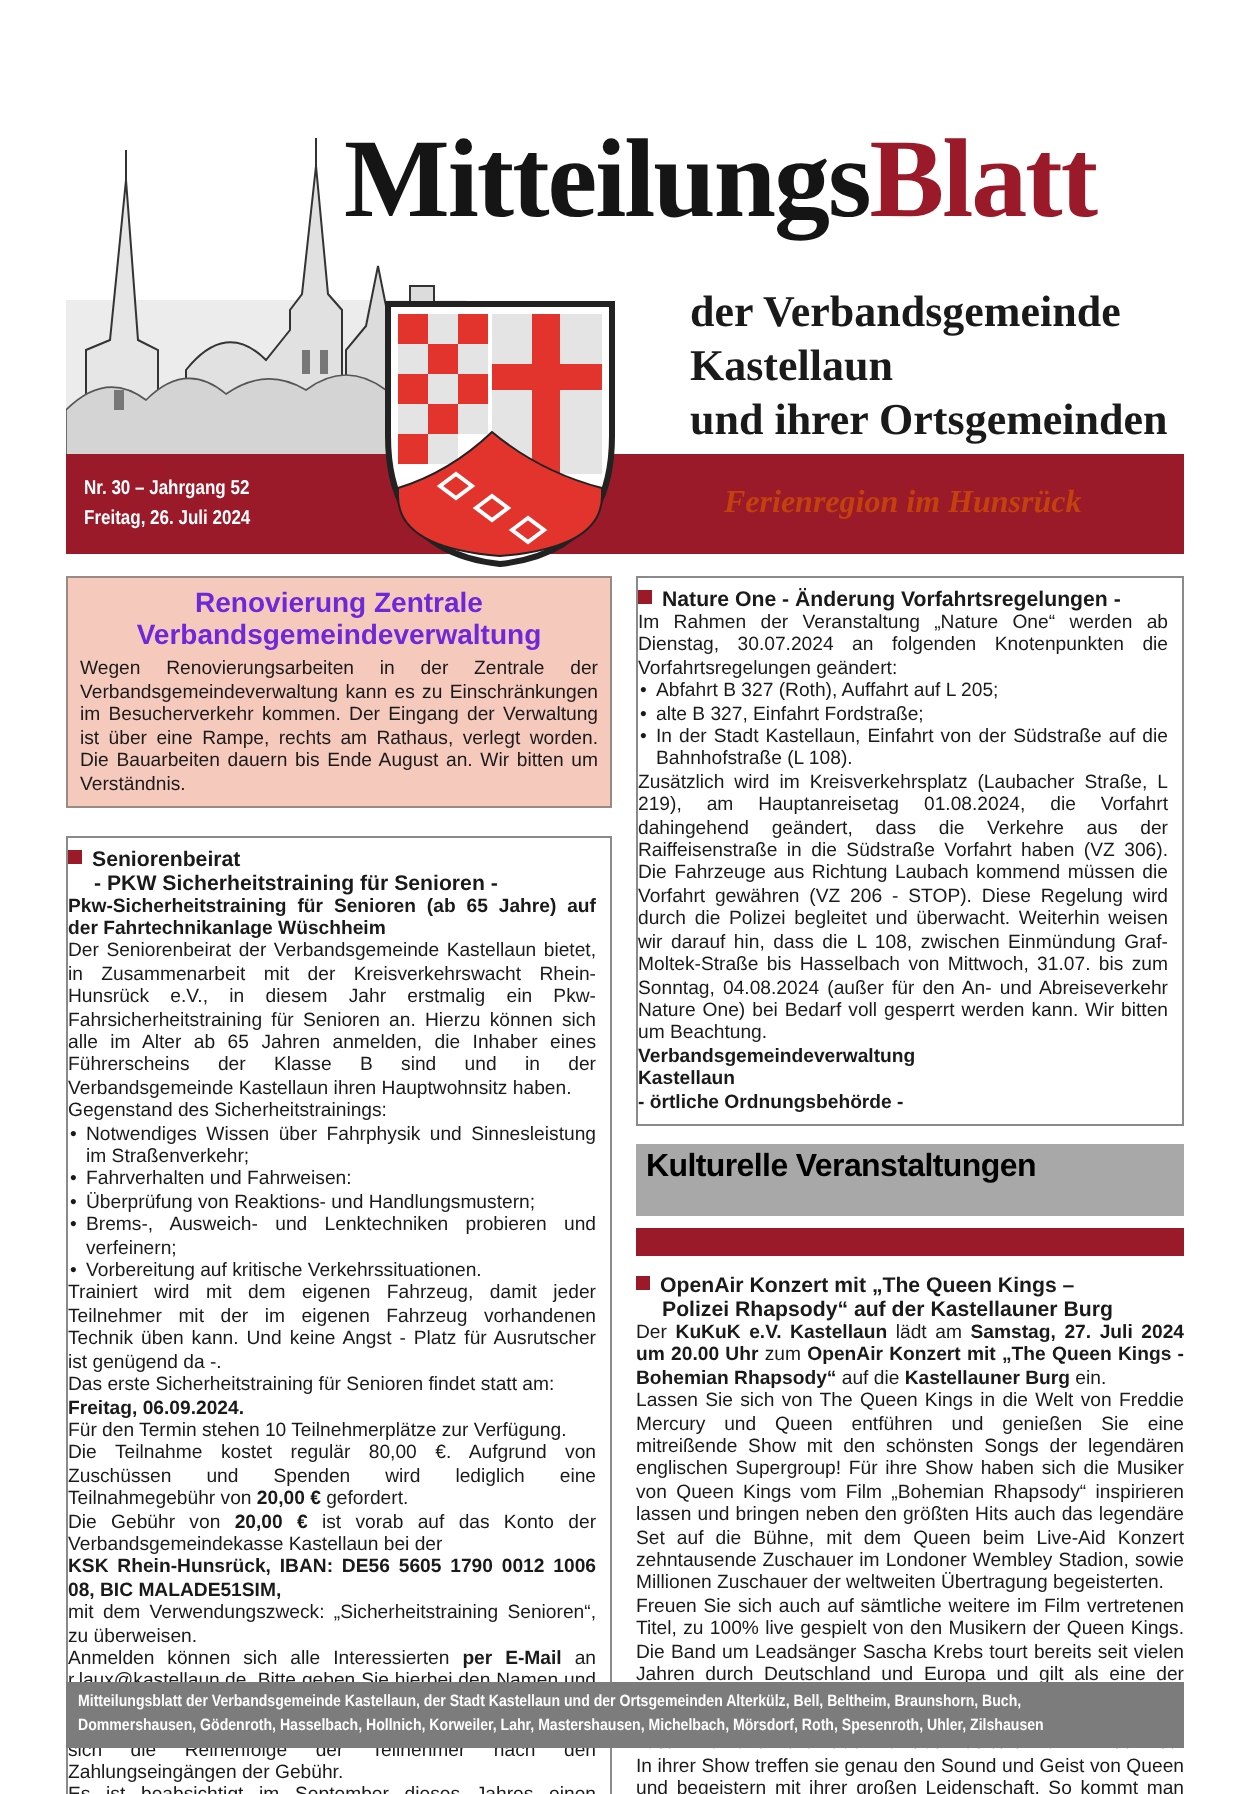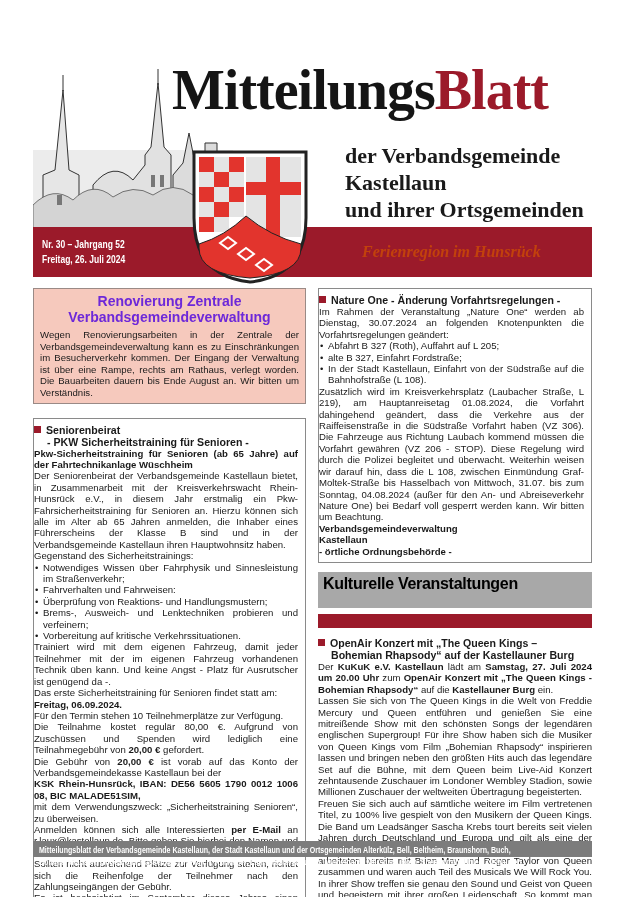--- a/index.html
+++ b/index.html
@@ -33,21 +33,21 @@
   .p { margin:0; }
   ul.bul { margin:0; padding:0; list-style:none; }
   ul.bul li { position:relative; padding-left:9px; }
   ul.bul li::before { content:"•"; position:absolute; left:1px; top:0; }
 
   .kult-bar { margin-top:9px; height:36px; background:#a8a8a8; color:#000000; font-weight:bold; font-size:16px; line-height:23px; padding-left:5px; letter-spacing:-0.3px; }
   .kult-red { margin-top:6px; height:14px; background:#9b1a2a; }
   .queen { margin-top:9px; text-align:justify; }
 
   
-  .footer { position:absolute; left:33px; top:841px; width:559px; height:16px; background:#7c7c7c; color:#fff; font-weight:bold; font-size:8.2px; line-height:12px; padding:4px 6px; box-sizing:border-box; }
+  .footer { position:absolute; left:33px; top:841px; width:559px; height:33px; background:#7c7c7c; color:#fff; font-weight:bold; font-size:8.2px; line-height:12px; padding:4px 6px; box-sizing:border-box; }
   .footer span { display:block; transform:scaleX(0.86); transform-origin:left top; white-space:nowrap; }
 </style>
 </head>
 <body>
 
 <header class="masthead">
   <svg class="sketch" viewBox="0 0 200 175">
     <rect x="0" y="95" width="200" height="80" fill="#ececec"></rect>
     <path d="M10 170 L10 120 L22 115 L30 35 L36 115 L46 120 L46 170 Z" fill="#e6e6e6" stroke="#333" stroke-width="1"></path>
     <line x1="30" y1="20" x2="30" y2="36" stroke="#333" stroke-width="1"></line>
@@ -156,21 +156,21 @@
     <p class="p b">Kastellaun</p>
     <p class="p b">- örtliche Ordnungsbehörde -</p>
   </section>
 
   <div class="kult-bar">Kulturelle Veranstaltungen</div>
   <div class="kult-red"></div>
 
   <section class="queen">
     <div class="sec-head">
       <span class="sq"></span><span>OpenAir Konzert mit „The Queen Kings –</span>
-      <span class="indent">Bohemian Rhapsody“ auf der Kastellauner Burg</span>
+      <span class="indent">Polizei Rhapsody“ auf der Kastellauner Burg</span>
     </div>
     <p class="p"><span>Der </span><span class="b">KuKuK e.V. Kastellaun</span><span> lädt am </span><span class="b">Samstag, 27. Juli 2024 um 20.00 Uhr</span><span> zum </span><span class="b">OpenAir Konzert mit „The Queen Kings - Bohemian Rhapsody“</span><span> auf die </span><span class="b">Kastellauner Burg</span><span> ein.</span></p>
     <p class="p">Lassen Sie sich von The Queen Kings in die Welt von Freddie Mercury und Queen entführen und genießen Sie eine mitreißende Show mit den schönsten Songs der legendären englischen Supergroup! Für ihre Show haben sich die Musiker von Queen Kings vom Film „Bohemian Rhapsody“ inspirieren lassen und bringen neben den größten Hits auch das legendäre Set auf die Bühne, mit dem Queen beim Live-Aid Konzert zehntausende Zuschauer im Londoner Wembley Stadion, sowie Millionen Zuschauer der weltweiten Übertragung begeisterten.</p>
     <p class="p">Freuen Sie sich auch auf sämtliche weitere im Film vertretenen Titel, zu 100% live gespielt von den Musikern der Queen Kings. Die Band um Leadsänger Sascha Krebs tourt bereits seit vielen Jahren durch Deutschland und Europa und gilt als eine der besten Queen-Tributebands überhaupt. Musiker der Band arbeiteten bereits mit Brian May und Roger Taylor von Queen zusammen und waren auch Teil des Musicals We Will Rock You. In ihrer Show treffen sie genau den Sound und Geist von Queen und begeistern mit ihrer großen Leidenschaft. So kommt man ganz nah ran an die Legenden. Auch bei Fanclubtreffen des internationalen Queen-Fanclub traten sie erfolgreich auf und gewannen den Respekt der größten Queen-Fans weltweit.</p>
   </section>
 </div>
 
 <footer class="footer">
   <span>Mitteilungsblatt der Verbandsgemeinde Kastellaun, der Stadt Kastellaun und der Ortsgemeinden Alterkülz, Bell, Beltheim, Braunshorn, Buch,</span>
   <span>Dommershausen, Gödenroth, Hasselbach, Hollnich, Korweiler, Lahr, Mastershausen, Michelbach, Mörsdorf, Roth, Spesenroth, Uhler, Zilshausen</span>

